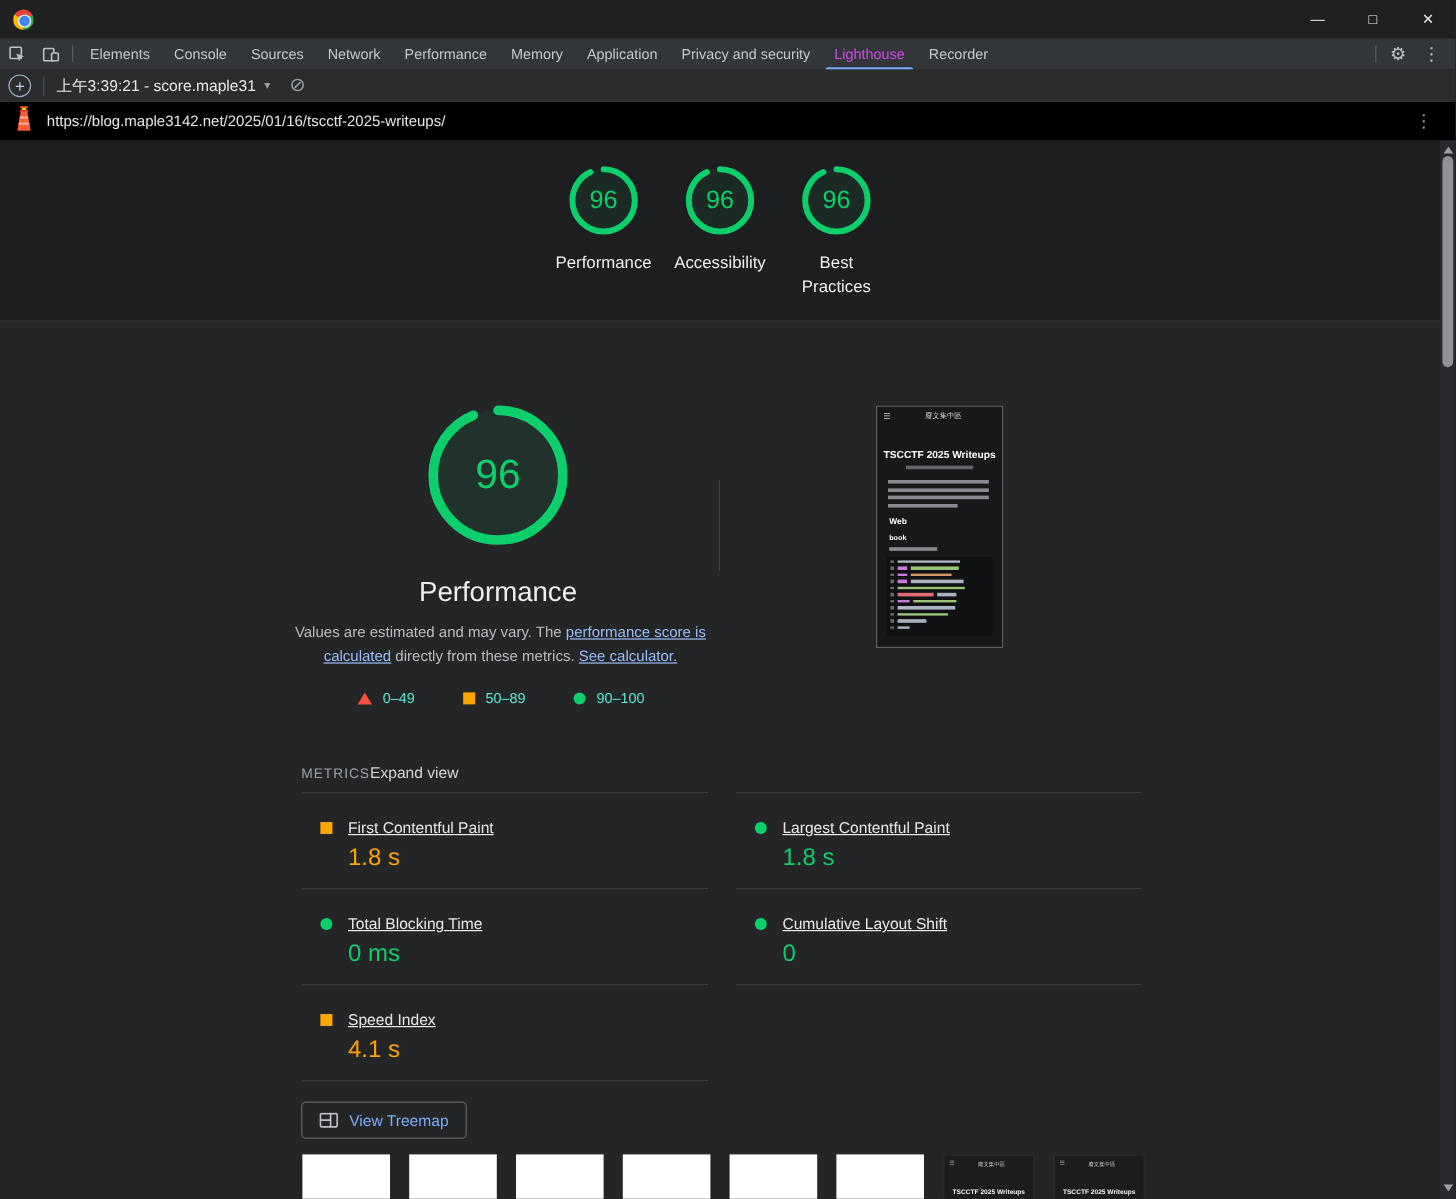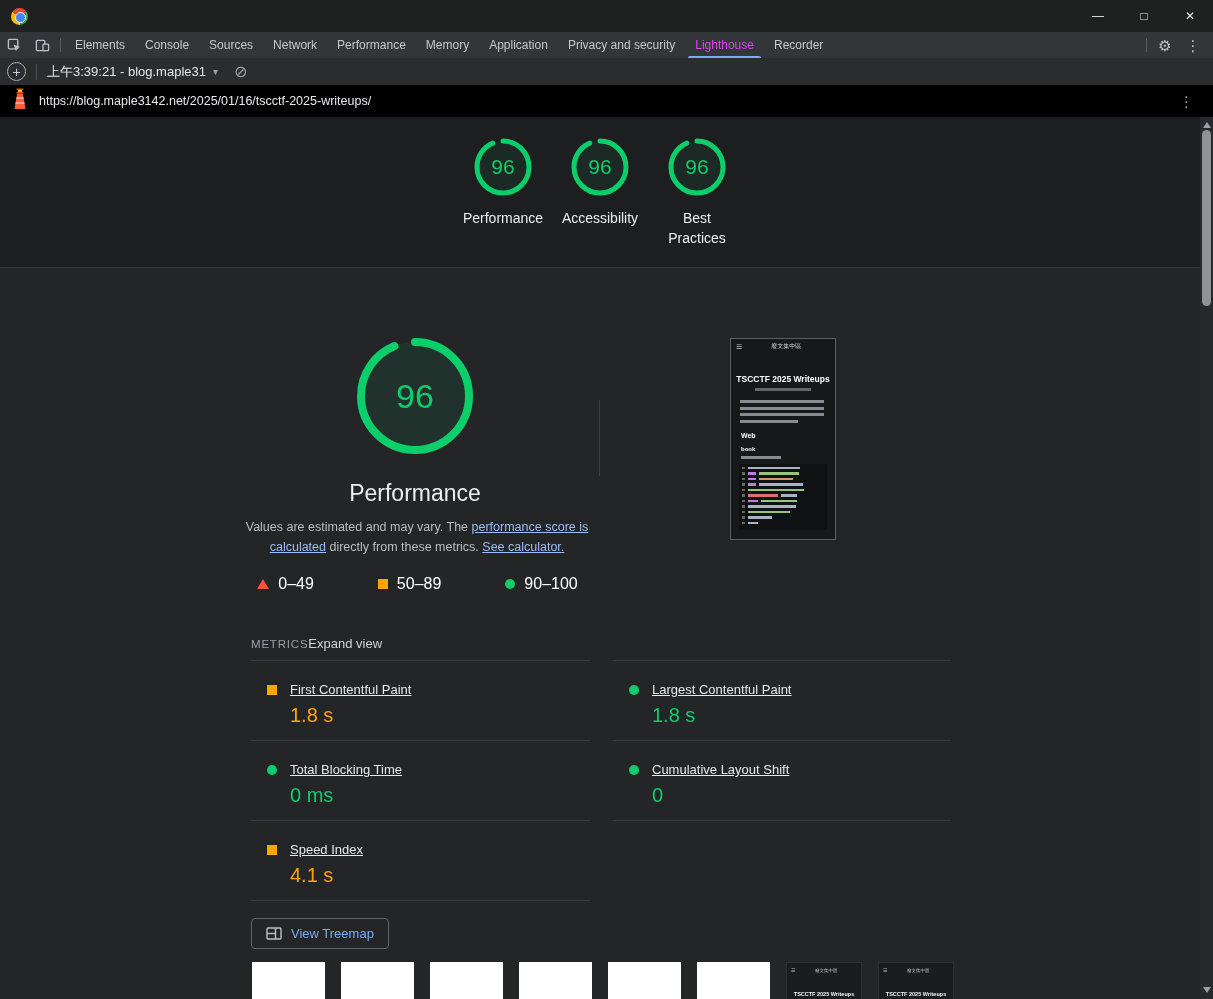--- a/index.html
+++ b/index.html
@@ -60,21 +60,21 @@
   .cat-label { margin-top:11px; font-size:14px; color:#eceeef; text-align:center; line-height:1.4;
     padding:0 10px; }
   .biggauge { position:absolute; left:355px; top:336px; width:120px; height:120px; }
   .biggauge .gauge-num { font-size:34px; }
   .perf-title { position:absolute; left:255px; top:480px; width:320px; text-align:center;
     font-size:23px; color:#eceef0; }
   .perf-desc { position:absolute; left:243px; top:517px; width:348px; text-align:center;
     font-size:12.5px; line-height:1.62; color:#b9bdc2; }
   .perf-desc a { color:#9bbdf9; text-decoration:underline; cursor:pointer; }
   .legend { position:absolute; left:245px; top:575px; width:345px; display:flex;
-    justify-content:center; gap:64px; font-size:16px; color:#ffffff; align-items:center; }
+    justify-content:center; gap:40px; font-size:12px; color:#5eead4; align-items:center; }
   .legend-item { display:flex; align-items:center; gap:9px; }
   .licon { width:10px; height:10px; flex:none; }
   .legend-item.poor .licon { width:0; height:0; background:none;
     border-left:6px solid transparent; border-right:6px solid transparent;
     border-bottom:10px solid var(--poor,#ff4e42); }
   .legend-item.average .licon { background:var(--average,#ffa400); }
   .legend-item.good .licon { background:var(--good,#0cce6b); border-radius:50%; }
   .vdivider { position:absolute; left:599px; top:400px; width:1px; height:76px; background:#3c4043; }
   
   .preview { position:absolute; left:730px; top:338px; width:106px; height:202px;
@@ -175,21 +175,21 @@
     <span class="tb-sep"></span>
     <span class="tb-icon glyph16">⚙</span>
     <span class="tb-icon glyph16">⋮</span>
   </div>
 </div>
 
 <div class="lhbar">
   <span class="plus-btn">+</span>
   <span class="lh-sep"></span>
   <span class="run-select">
-    <span>上午3:39:21 - blog.maple31</span>
+    <span>上午3:39:21 - score.maple31</span>
     <span class="run-caret">▾</span>
   </span>
   <span class="block-btn">⊘</span>
 </div>
 
 <div class="urlbar">
   <span class="lh-favicon">
     <svg width="20" height="22" viewBox="0 0 20 22">
       <rect x="8" y="1" width="4" height="3" fill="#ffc400"></rect>
       <rect x="6.5" y="0.5" width="7" height="1.4" fill="#e8452c"></rect>

